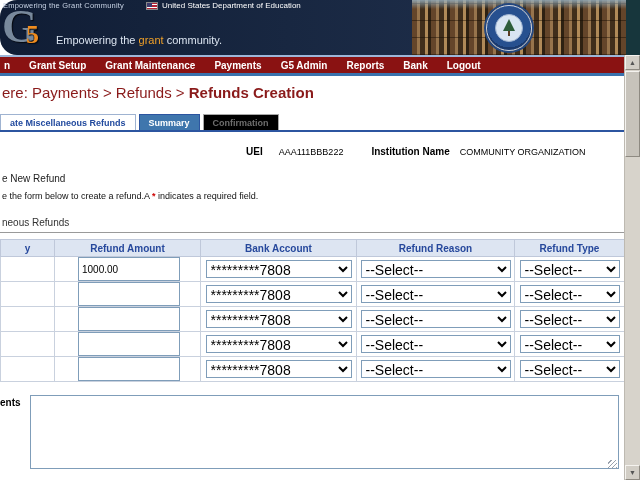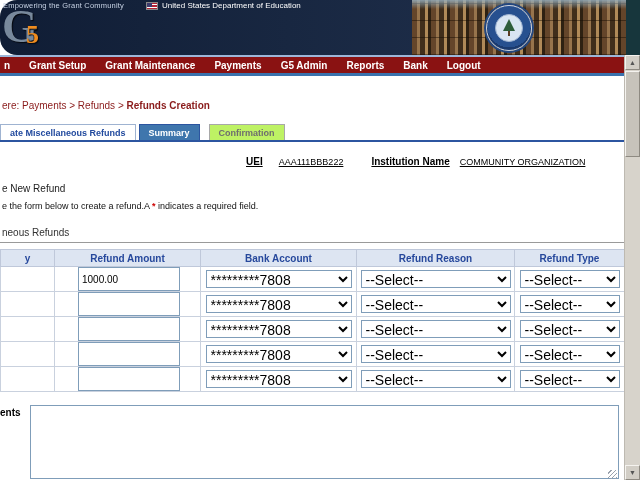--- a/index.html
+++ b/index.html
@@ -42,29 +42,29 @@
   .seal-trunk { position:absolute; left:50%; top:25px; width:2px; height:5px; transform:translateX(-50%); background:#5a3c22; }
   
   .navbar {
     display:flex; align-items:center; gap:19px; height:21px; padding:0 4px;
     background:#8a1212; border-top:2px solid #9db6d8; border-bottom:3px solid #3a72ad;
     font-size:10px; font-weight:bold; color:#fff; white-space:nowrap;
   }
   .navbar span { cursor:pointer; }
   
   .content { margin-right:16px; }
-  .breadcrumb { margin:24px 0 0 2px; font-size:10px; color:#8a1a1a; }
+  .breadcrumb { margin:8px 0 0 2px; font-size:15px; color:#8a1a1a; }
   .breadcrumb .cur { font-weight:bold; }
   .page-title { margin:7px 0 0 0; font-size:13px; font-weight:bold; color:#2339a0; }
   .tabs { margin-top:13px; display:flex; align-items:flex-end; border-bottom:2px solid #2c55a0; }
   .tab { font-size:9px; font-weight:bold; padding:3px 9px 2px 9px; }
   .tab.active { background:#fff; color:#224a9e; border:1px solid #9fb3d1; border-bottom:none; }
   .tab.summary { background:#3f76ad; color:#fff; border:1px solid #2c55a0; border-bottom:none; margin-left:3px; }
-  .tab.disabled { background:#bef264; color:#6e6e6e; border:1px solid #a8a8a8; border-bottom:none; margin-left:9px; }
-  .info-row { margin-top:14px; font-size:10px; display:flex; align-items:baseline;text-decoration:underline; }
+  .tab.disabled { background:#000000; color:#6e6e6e; border:1px solid #a8a8a8; border-bottom:none; margin-left:3px; }
+  .info-row { margin-top:14px; font-size:10px; display:flex; align-items:baseline; }
   .uei-label { margin-left:246px; font-weight:bold; }
   .uei-value { margin-left:16px; font-size:9px; }
   .inst-label { margin-left:28px; font-weight:bold; }
   .inst-value { margin-left:10px; font-size:9px; }
   .new-refund { margin:16px 0 0 2px; font-size:10px; color:#222; }
   .instructions { margin:7px 0 0 2px; font-size:9px; color:#111; }
   .req-star { color:#cc0000; font-weight:bold; }
   .group-title { margin-top:16px; padding:0 0 4px 2px; font-size:10px; color:#333; border-bottom:1px solid #9a9a9a; }
   table.refunds { margin-top:6px; width:100%; border-collapse:collapse; table-layout:fixed; }
   table.refunds th { background:#dde5f2; color:#26489c; font-size:10px; font-weight:bold; border:1px solid #bfc8da; height:17px; }
@@ -100,20 +100,23 @@
     <div class="banner-corner"></div>
     <div class="seal">
       <div class="seal-inner"></div>
       <div class="seal-tree"></div>
       <div class="seal-trunk"></div>
     </div>
     <div class="g5-logo">
       <span class="g5-g">G</span>
       <span class="g5-5">5</span>
     </div>
+    <div class="tagline">
+      <span>Empowering the </span><span class="hl">grant</span><span> community.</span>
+    </div>
   </header>
 
   <nav class="navbar">
     <span>n</span>
     <span>Grant Setup</span>
     <span>Grant Maintenance</span>
     <span>Payments</span>
     <span>G5 Admin</span>
     <span>Reports</span>
     <span>Bank</span>

